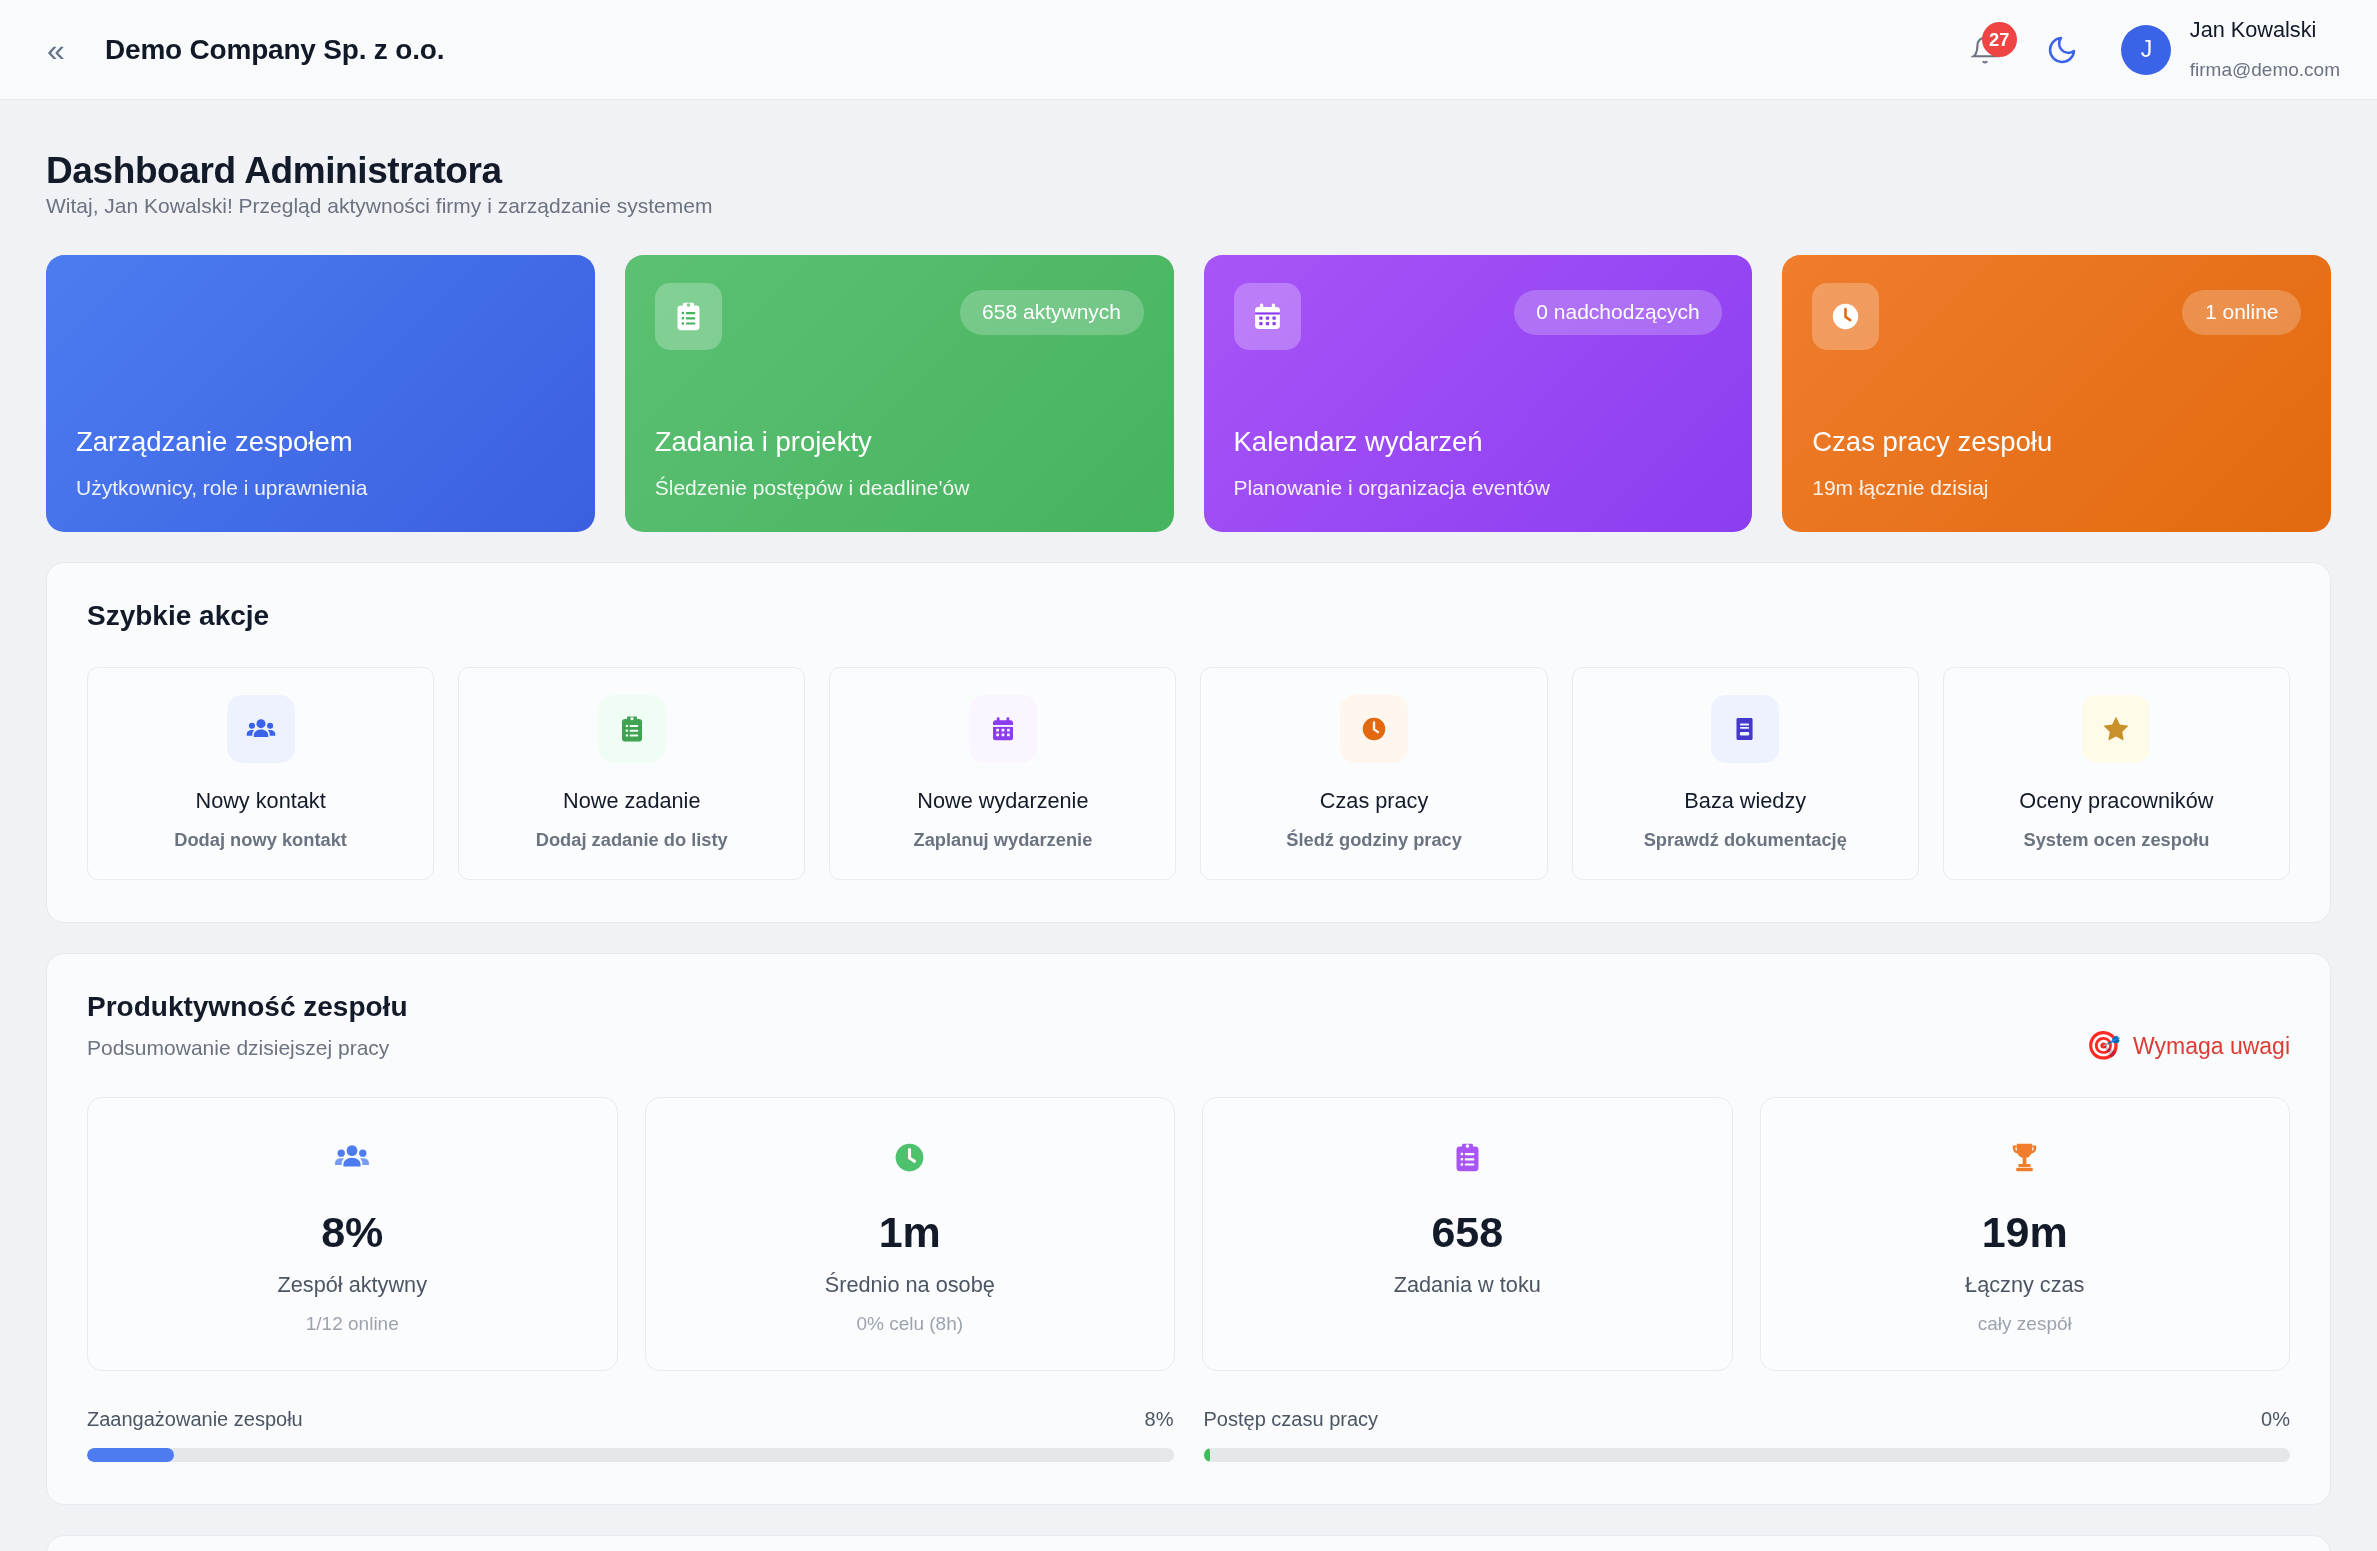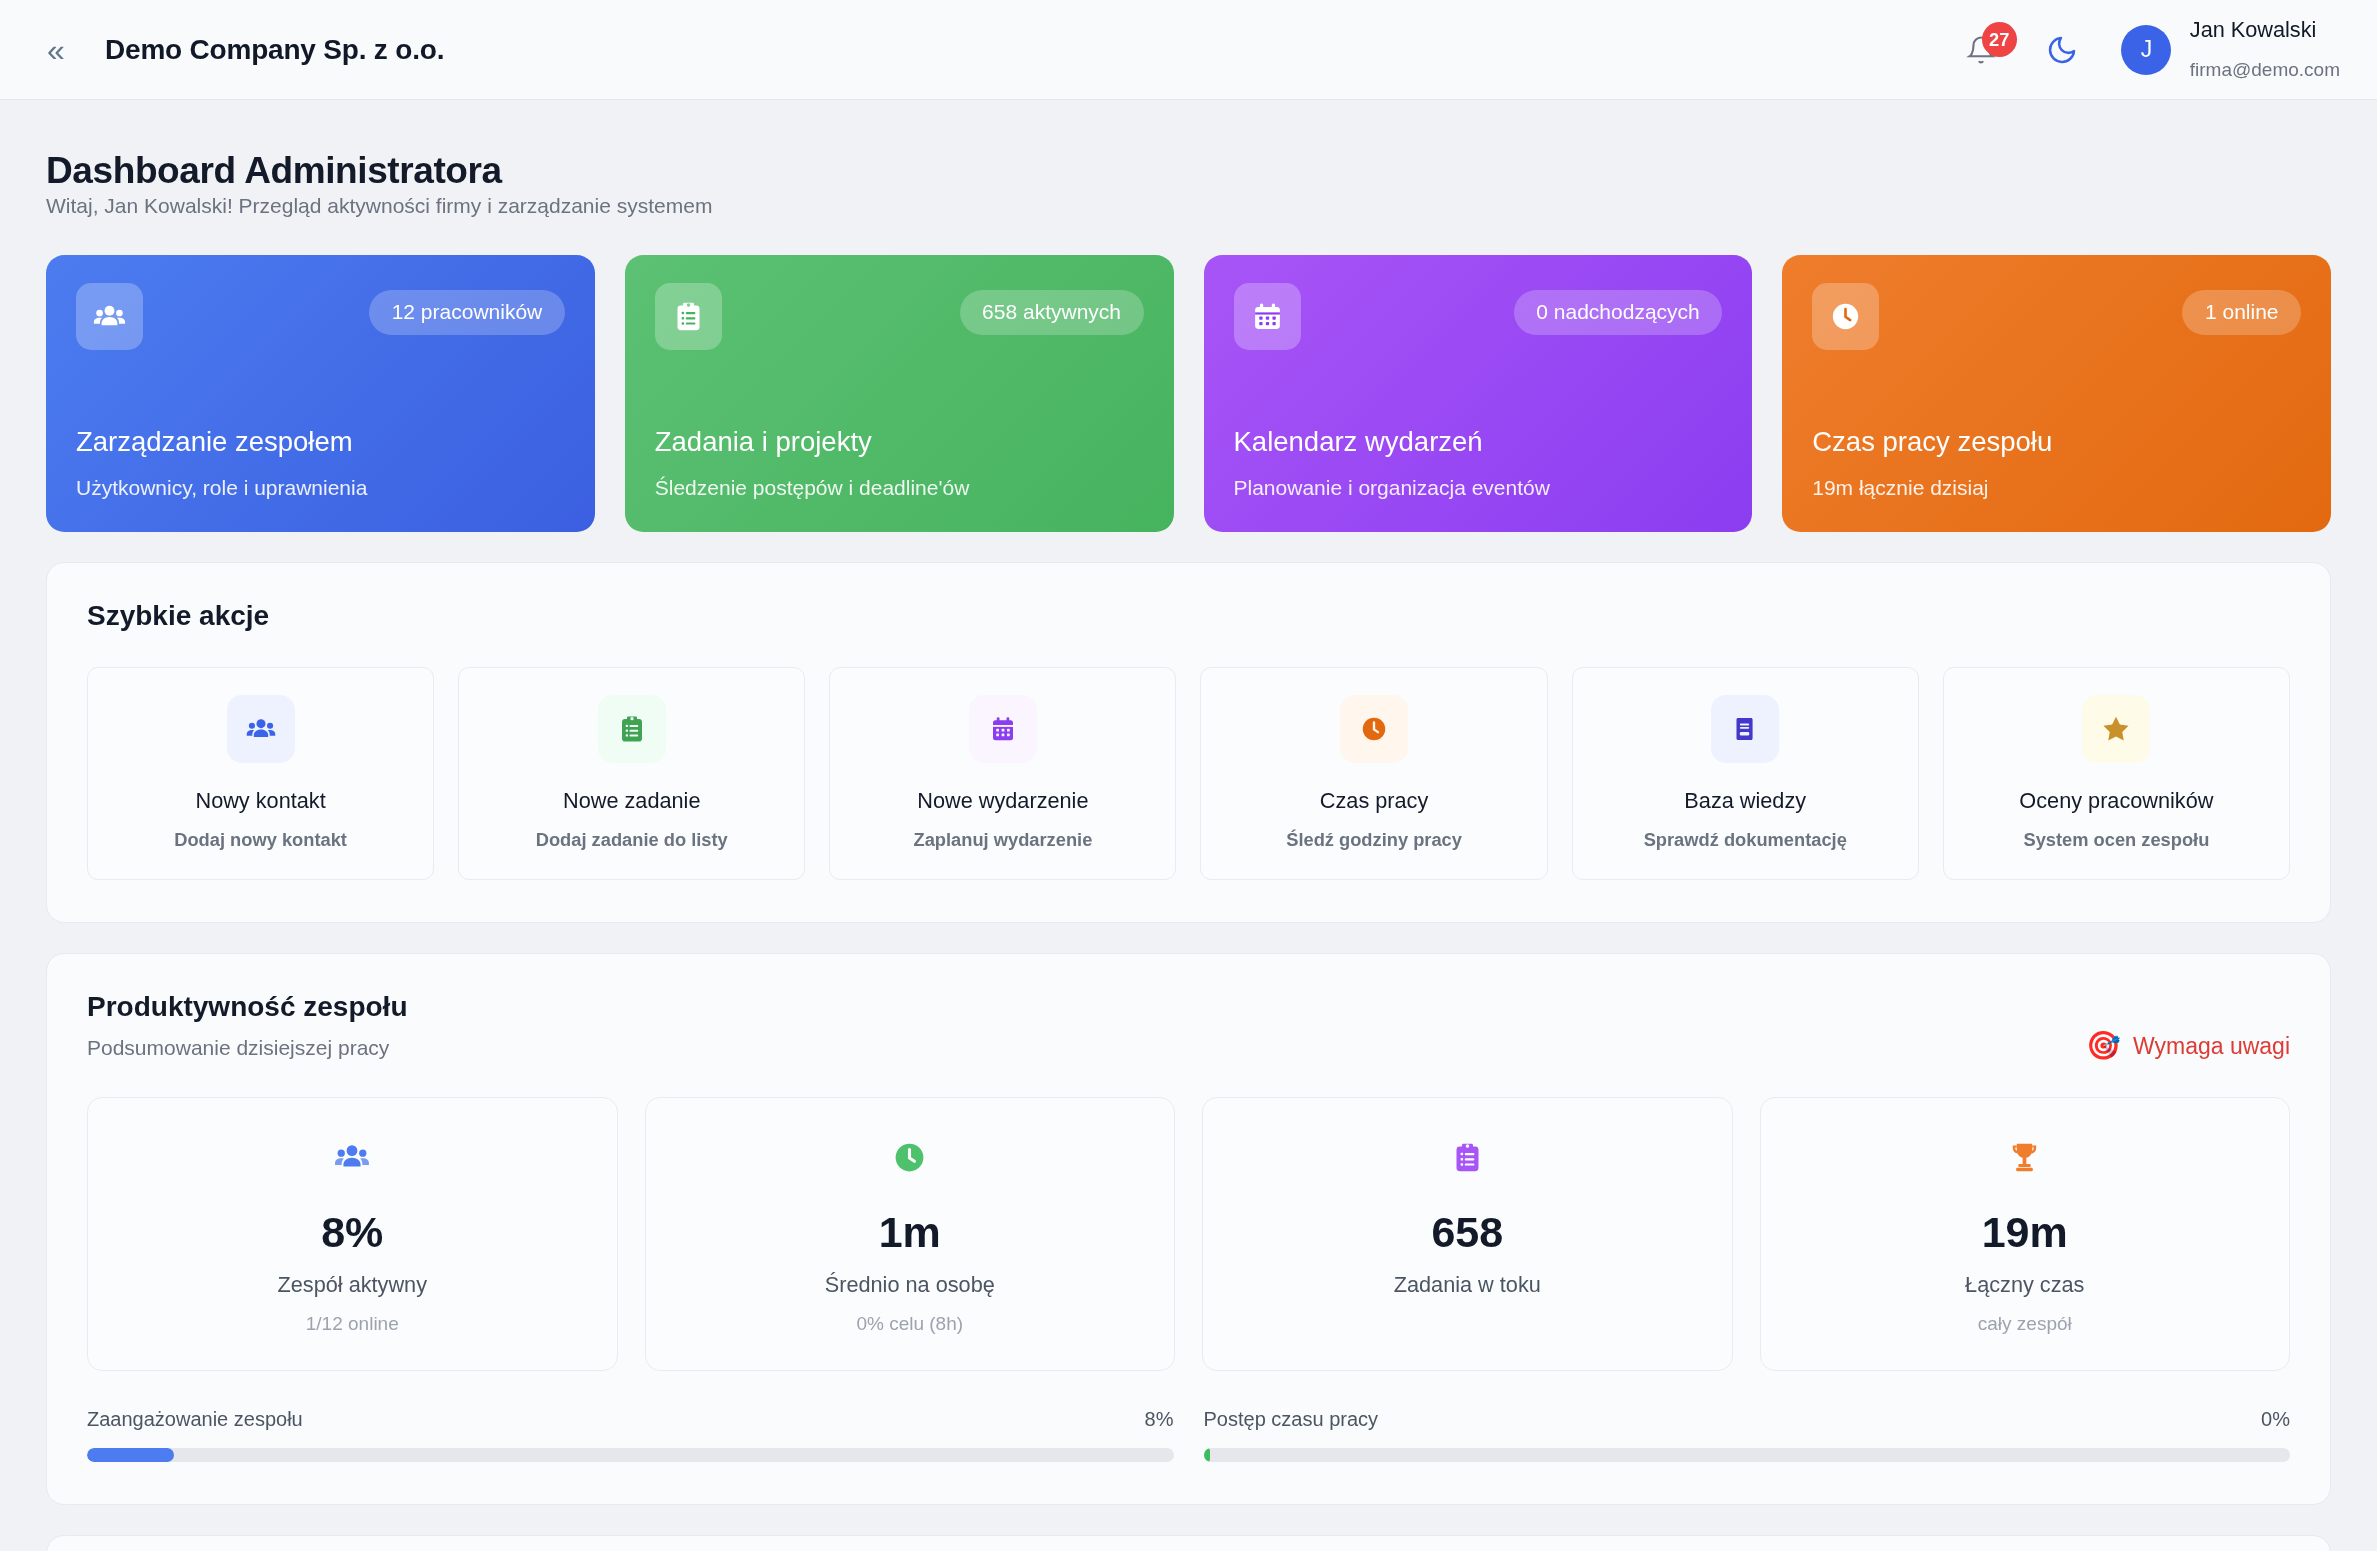--- a/index.html
+++ b/index.html
@@ -36,21 +36,21 @@
     color: #111827;
     margin-left: 30px;
     letter-spacing: -0.2px;
   }
   .topbar-right {
     margin-left: auto;
     display: flex;
     align-items: center;
     gap: 40px;
   }
-  .bell-wrap { position: relative; width: 37px; height: 40px; display:flex; align-items:center; justify-content:flex-start; cursor:pointer;}
+  .bell-wrap { position: relative; width: 37px; height: 40px; display:flex; align-items:center; justify-content:center; cursor:pointer;}
   .badge {
     position: absolute;
     top: -7.5px; right: -13.3px;
     min-width: 35px; height: 35px;
     border-radius: 17.5px;
     background: #ef4444;
     color: #fff;
     font-size: 18.3px;
     font-weight: bold;
     display: flex; align-items: center; justify-content: center;
@@ -253,33 +253,20 @@
 </div>
 
 <div class="page">
 
   <div class="page-title">Dashboard Administratora</div>
   <div class="page-sub">Witaj, Jan Kowalski! Przegląd aktywności firmy i zarządzanie systemem</div>
 
   <div class="colorcards">
 
     <div class="ccard blue">
-      <div class="ccard-top">
-        <div class="ccard-icon">
-          <svg width="35" height="35" viewBox="0 0 24 24" fill="#ffffff">
-            <circle cx="12" cy="8" r="3.4"></circle>
-              <circle cx="5.2" cy="9.6" r="2.3"></circle>
-              <circle cx="18.8" cy="9.6" r="2.3"></circle>
-            <path d="M12 12.4c-3.2 0-5.4 1.9-5.4 4.1V18h10.8v-1.5c0-2.2-2.2-4.1-5.4-4.1z"></path>
-            <path d="M5.2 12.8c-2.3 0-3.9 1.3-3.9 2.9V17h4.2v-1c0-1.2.5-2.3 1.4-3.1-.5-.1-1.1-.1-1.7-.1z"></path>
-            <path d="M18.8 12.8c-.6 0-1.2 0-1.7.1.9.8 1.4 1.9 1.4 3.1v1h4.2v-1.3c0-1.6-1.6-2.9-3.9-2.9z"></path>
-          </svg>
-        </div>
-        <div class="ccard-pill">12 pracowników</div>
-      </div>
       <div class="ccard-title">Zarządzanie zespołem</div>
       <div class="ccard-desc">Użytkownicy, role i uprawnienia</div>
     </div>
 
     <div class="ccard green">
       <div class="ccard-top">
         <div class="ccard-icon">
           <svg width="33" height="33" viewBox="0 0 24 24" fill="#ffffff">
             <path d="M9 2h6a1 1 0 0 1 1 1v1h1.5A2.5 2.5 0 0 1 20 6.5v13A2.5 2.5 0 0 1 17.5 22h-11A2.5 2.5 0 0 1 4 19.5v-13A2.5 2.5 0 0 1 6.5 4H8V3a1 1 0 0 1 1-1zm3 .4a1.3 1.3 0 1 0 0 2.6 1.3 1.3 0 0 0 0-2.6z"></path>
             <rect x="7" y="8.6" width="1.8" height="1.8" rx=".5" fill="#46b35f"></rect>

